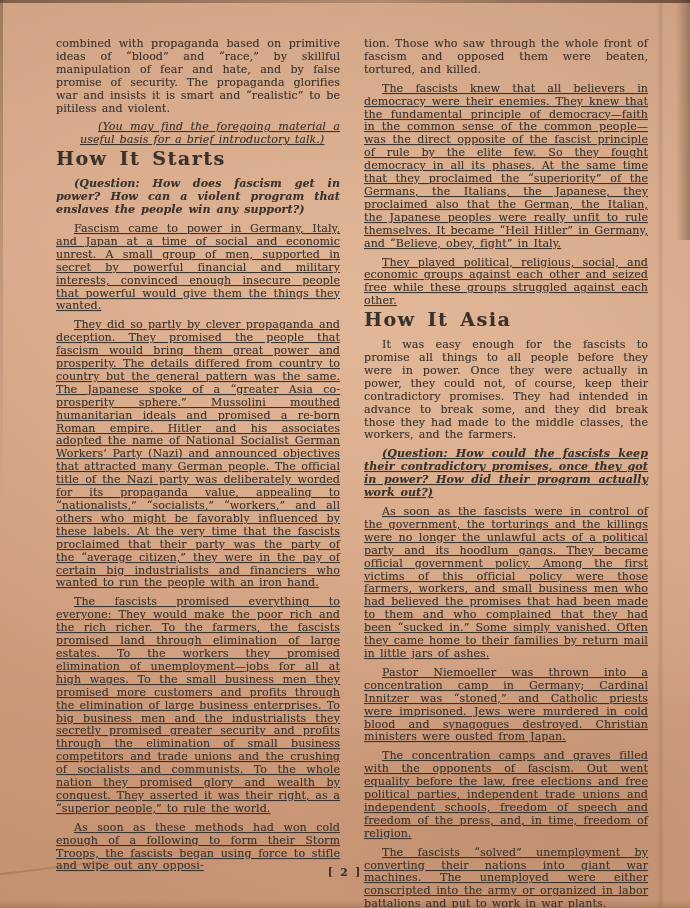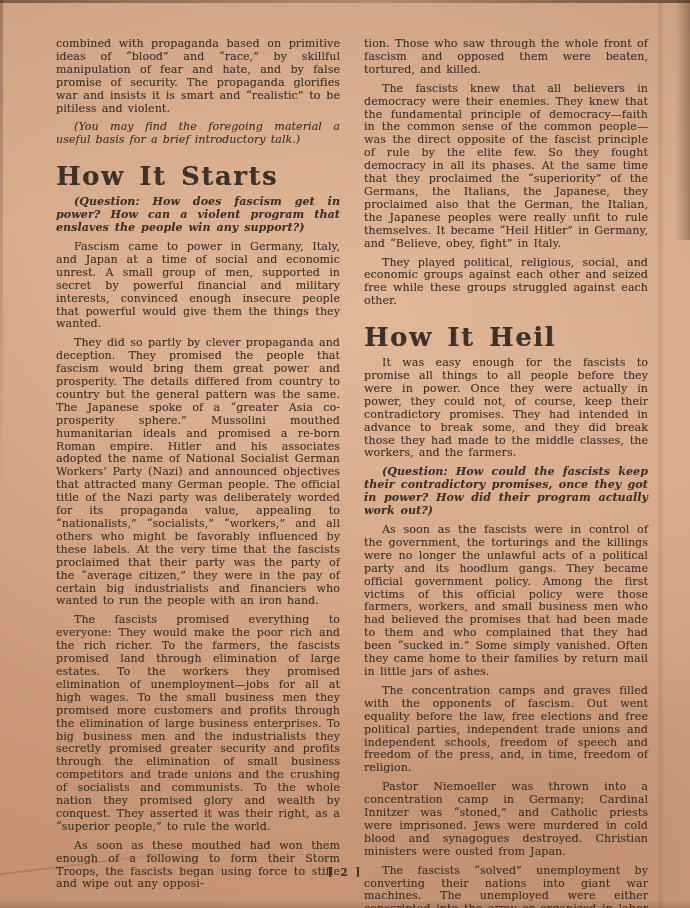--- a/index.html
+++ b/index.html
@@ -60,35 +60,36 @@
   p.body {
     margin: 0;
     font-size: 11px;
     line-height: 12.9px;
     text-align: justify;
     text-indent: 18px;
     letter-spacing: 0.1px;
     word-spacing: 1.5px;
     text-shadow: 0.3px 0.3px 0 rgba(58,50,44,0.30);
   }
-  p.body + p.body { margin-top: 6px; }
+  p.body + p.body { margin-top: 6px; text-decoration: underline; }
   p.noindent { text-indent: 0; }
   p.note {
     font-style: italic;
     margin-top: 8px;
+    margin-left: 24px;
   }
   p.question {
     font-style: italic;
     font-weight: 700;
     margin-top: 2px;
     word-spacing: 2px;
   }
   h2.section {
-    margin: 18px 0 9px 0;
-    font-size: 26px;
+    margin: 0 0 9px 0;
+    font-size: 19px;
     line-height: 22px;
     font-weight: 700;
     letter-spacing: 1.5px;
     word-spacing: 4px;
     text-shadow: 0.4px 0.4px 0 rgba(58,50,44,0.35);
   }
   .footer {
     position: absolute;
     bottom: 30px;
     left: 0;
@@ -114,32 +115,32 @@
   <div class="columns">
 
     <div class="column">
       <p class="body noindent">combined with propaganda based on primitive ideas of “blood” and “race,” by skillful manipulation of fear and hate, and by false promise of security.  The propaganda glorifies war and insists it is smart and “realistic” to be pitiless and violent.</p>
       <p class="body note">(You may find the foregoing material a useful basis for a brief introductory talk.)</p>
       <h2 class="section">How It Starts</h2>
       <p class="body question">(Question: How does fascism get in power? How can a violent program that enslaves the people win any support?)</p>
       <p class="body">Fascism came to power in Germany, Italy, and Japan at a time of social and economic unrest.  A small group of men, supported in secret by powerful financial and military interests, convinced enough insecure people that powerful would give them the things they wanted.</p>
       <p class="body">They did so partly by clever propaganda and deception. They promised the people that fascism would bring them great power and prosperity.  The details differed from country to country but the general pattern was the same.  The Japanese spoke of a “greater Asia co-prosperity sphere.”  Mussolini mouthed humanitarian ideals and promised a re-born Roman empire.  Hitler and his associates adopted the name of National Socialist German Workers’ Party (Nazi) and announced objectives that attracted many German people.  The official title of the Nazi party was deliberately worded for its propaganda value, appealing to “nationalists,” “socialists,” “workers,” and all others who might be favorably influenced by these labels.  At the very time that the fascists proclaimed that their party was the party of the “average citizen,” they were in the pay of certain big industrialists and financiers who wanted to run the people with an iron hand.</p>
       <p class="body">The fascists promised everything to everyone: They would make the poor rich and the rich richer.  To the farmers, the fascists promised land through elimination of large estates.  To the workers they promised elimination of unemployment—jobs for all at high wages.  To the small business men they promised more customers and profits through the elimination of large business enterprises.  To big business men and the industrialists they secretly promised greater security and profits through the elimination of small business competitors and trade unions and the crushing of socialists and communists.  To the whole nation they promised glory and wealth by conquest. They asserted it was their right, as a “superior people,” to rule the world.</p>
-      <p class="body">As soon as these mouthed had won them enough of a following to form their Storm Troops, the fascists began using force to stifle and wipe out any opposi-</p>
+      <p class="body">As soon as these methods had won cold enough of a following to form their Storm Troops, the fascists began using force to stifle and wipe out any opposi-</p>
     </div>
 
     <div class="column">
       <p class="body noindent">tion. Those who saw through the whole front of fascism and opposed them were beaten, tortured, and killed.</p>
       <p class="body">The fascists knew that all believers in democracy were their enemies.  They knew that the fundamental principle of democracy—faith in the common sense of the common people—was the direct opposite of the fascist principle of rule by the elite few.  So they fought democracy in all its phases.  At the same time that they proclaimed the “superiority” of the Germans, the Italians, the Japanese, they proclaimed also that the German, the Italian, the Japanese peoples were really unfit to rule themselves.  It became “Heil Hitler” in Germany, and “Believe, obey, fight” in Italy.</p>
       <p class="body">They played political, religious, social, and economic groups against each other and seized free while these groups struggled against each other.</p>
-      <h2 class="section">How It Heil</h2>
+      <h2 class="section">How It Asia</h2>
       <p class="body">It was easy enough for the fascists to promise all things to all people before they were in power. Once they were actually in power, they could not, of course, keep their contradictory promises.  They had intended in advance to break some, and they did break those they had made to the middle classes, the workers, and the farmers.</p>
       <p class="body question">(Question: How could the fascists keep their contradictory promises, once they got in power? How did their program actually work out?)</p>
       <p class="body">As soon as the fascists were in control of the government, the torturings and the killings were no longer the unlawful acts of a political party and its hoodlum gangs.  They became official government policy. Among the first victims of this official policy were those farmers, workers, and small business men who had believed the promises that had been made to them and who complained that they had been “sucked in.”  Some simply vanished.  Often they came home to their families by return mail in little jars of ashes.</p>
+      <p class="body">Pastor Niemoeller was thrown into a concentration camp in Germany; Cardinal Innitzer was “stoned,” and Catholic priests were imprisoned.  Jews were murdered in cold blood and synagogues destroyed. Christian ministers were ousted from Japan.</p>
       <p class="body">The concentration camps and graves filled with the opponents of fascism.  Out went equality before the law, free elections and free political parties, independent trade unions and independent schools, freedom of speech and freedom of the press, and, in time, freedom of religion.</p>
-      <p class="body">Pastor Niemoeller was thrown into a concentration camp in Germany; Cardinal Innitzer was “stoned,” and Catholic priests were imprisoned.  Jews were murdered in cold blood and synagogues destroyed. Christian ministers were ousted from Japan.</p>
       <p class="body">The fascists “solved” unemployment by converting their nations into giant war machines.  The unemployed were either conscripted into the army or organized in labor battalions and put to work in war plants.</p>
     </div>
 
   </div>
 
   <div class="footer">[ 2 ]</div>
 </div>
 
 </body></html>

